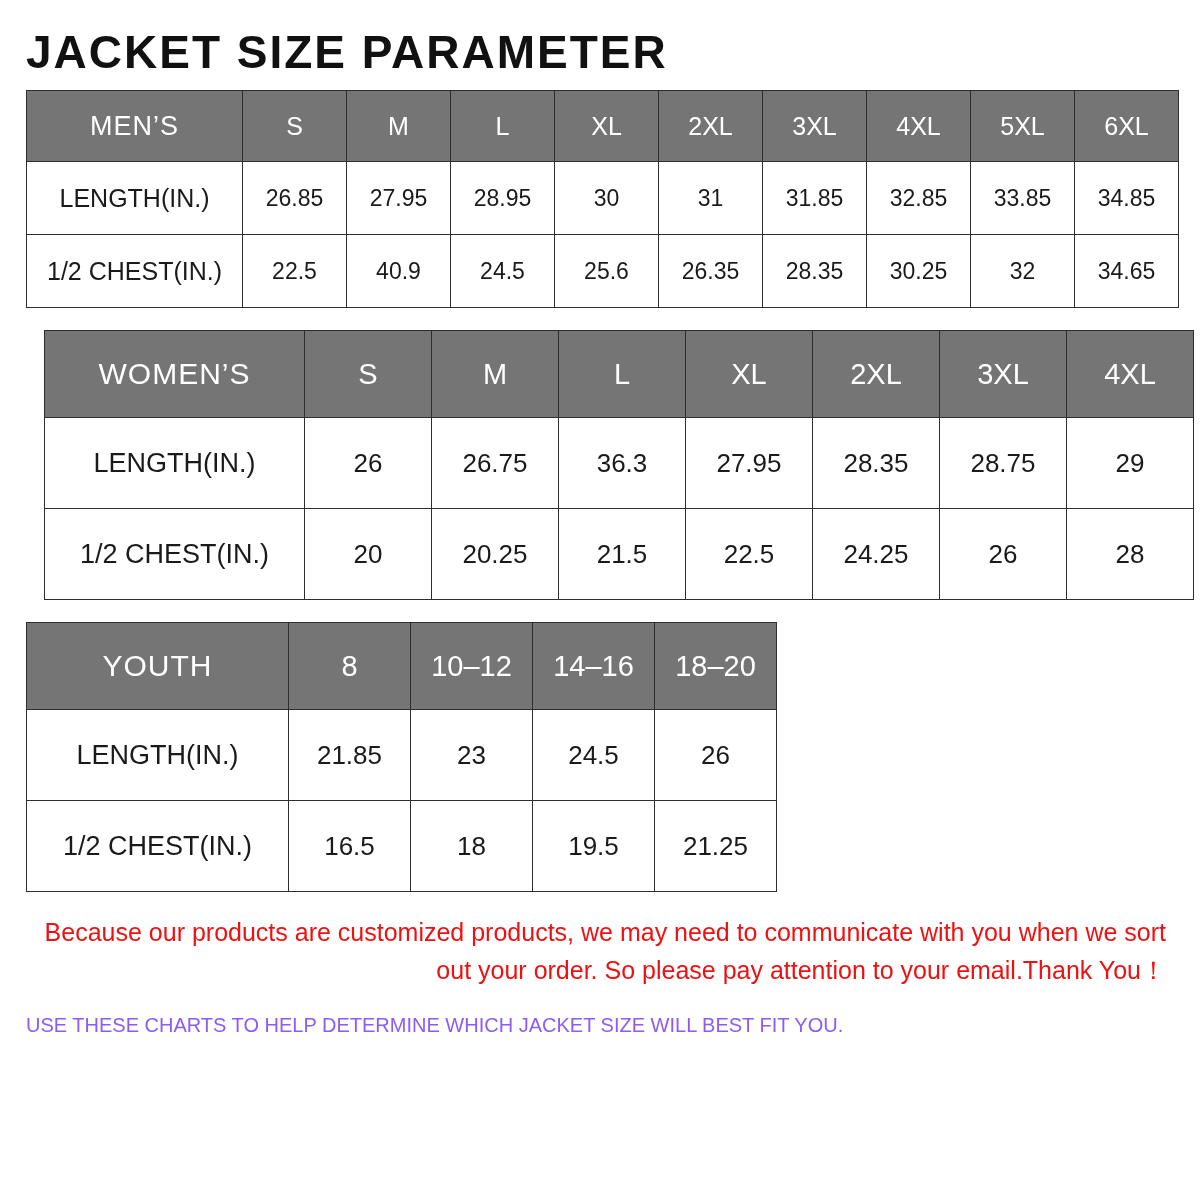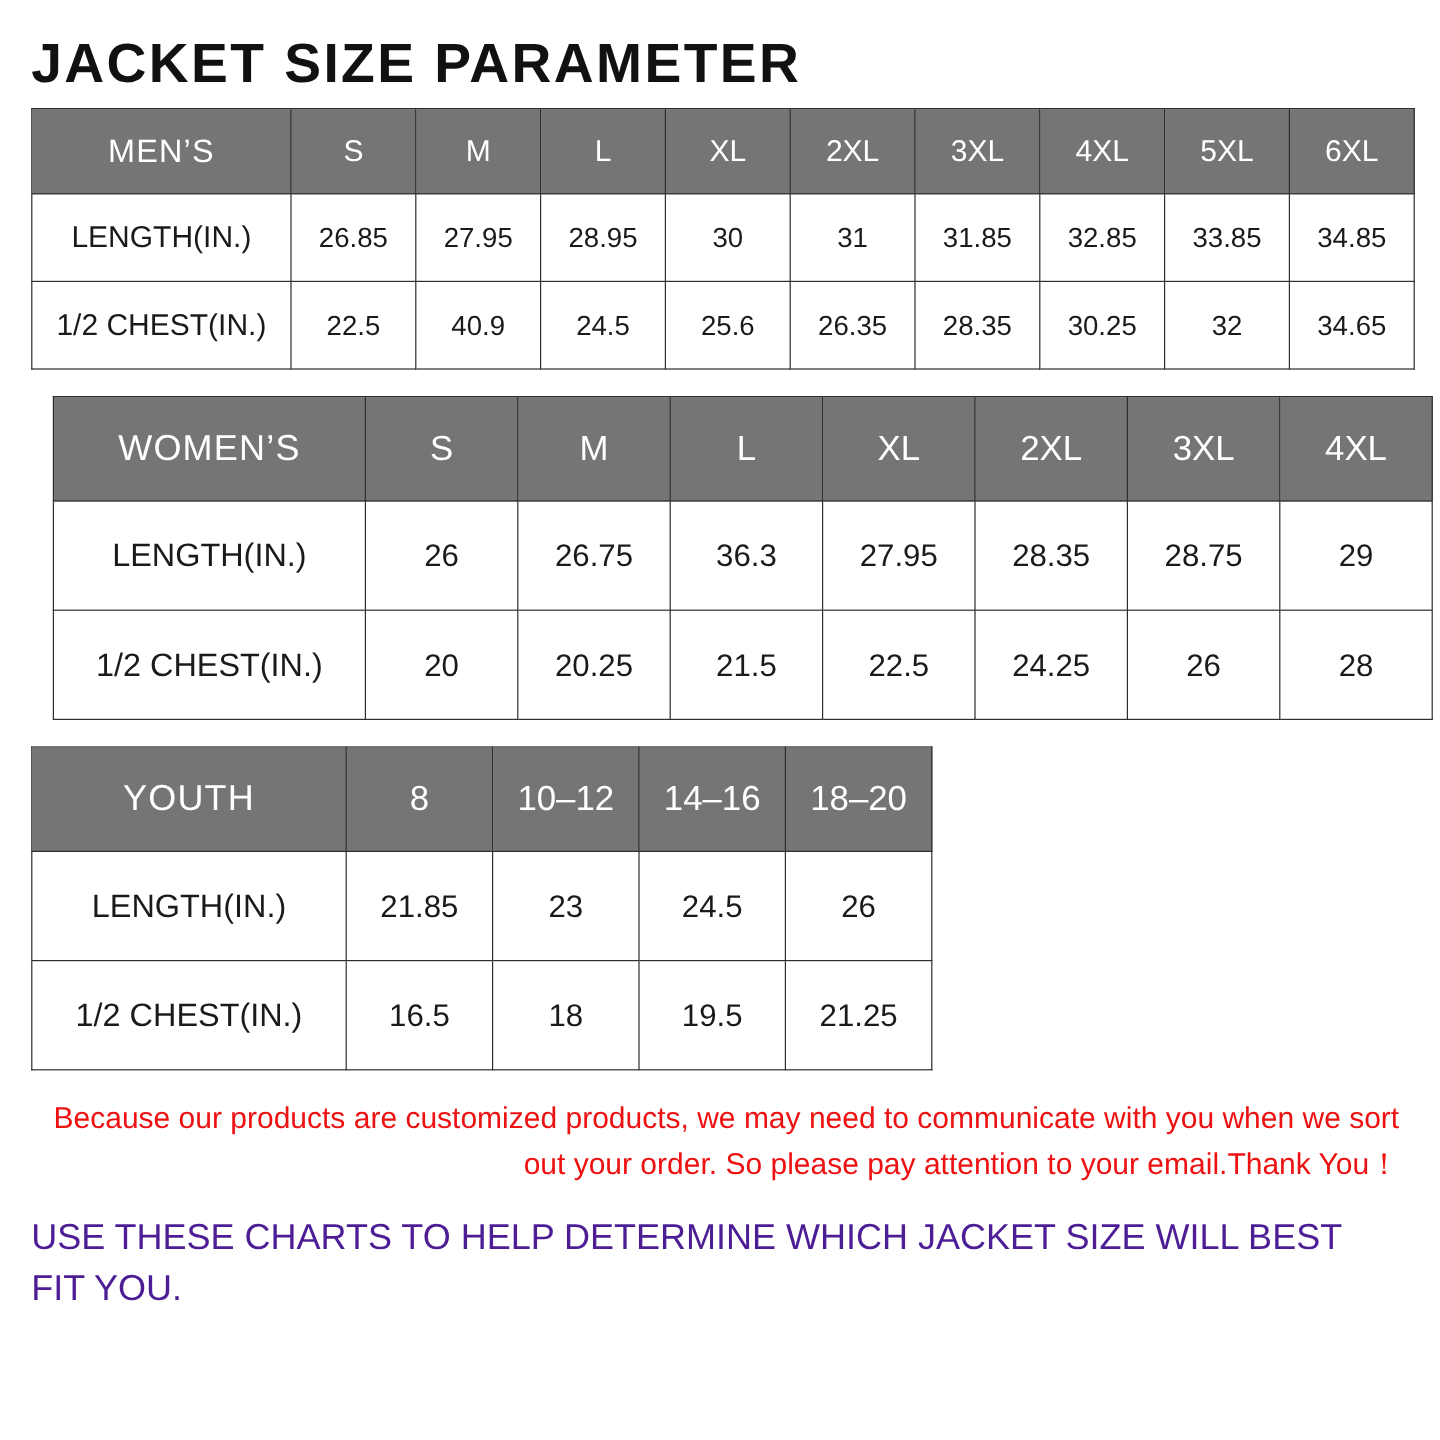--- a/index.html
+++ b/index.html
@@ -74,22 +74,22 @@
 
   .footer-note {
     color: #ee1111;
     font-size: 25px;
     line-height: 1.5;
     margin: 14px 0 0 0;
     max-width: 1140px;
     text-align: right;
   }
   .footer-note2 {
-    color: #4c1d95;
-    font-size: 30px;
+    color: #8b5cf6;
+    font-size: 20px;
     line-height: 1.4;
     margin: 22px 0 0 0;
     max-width: 1140px;
   }
 </style>
 </head>
 <body>
 
 <div class="page">
 

